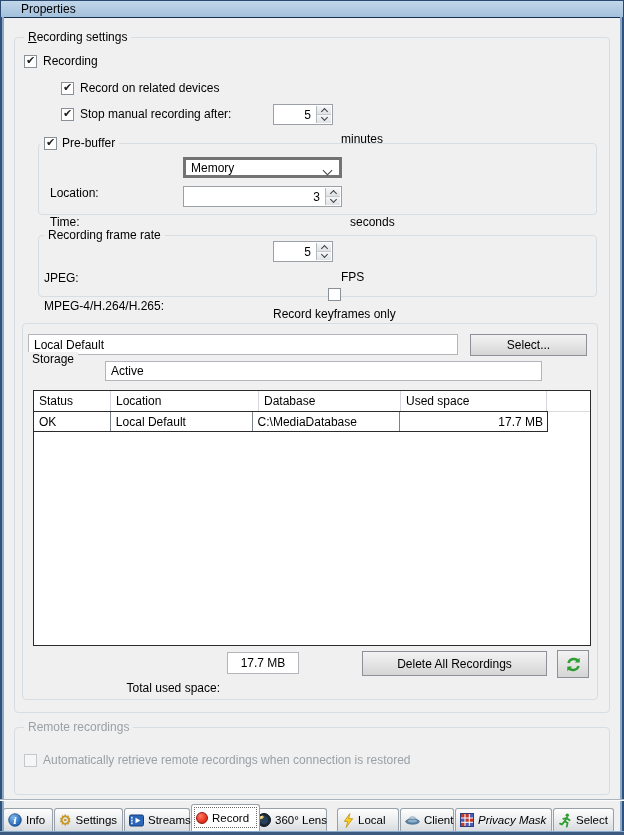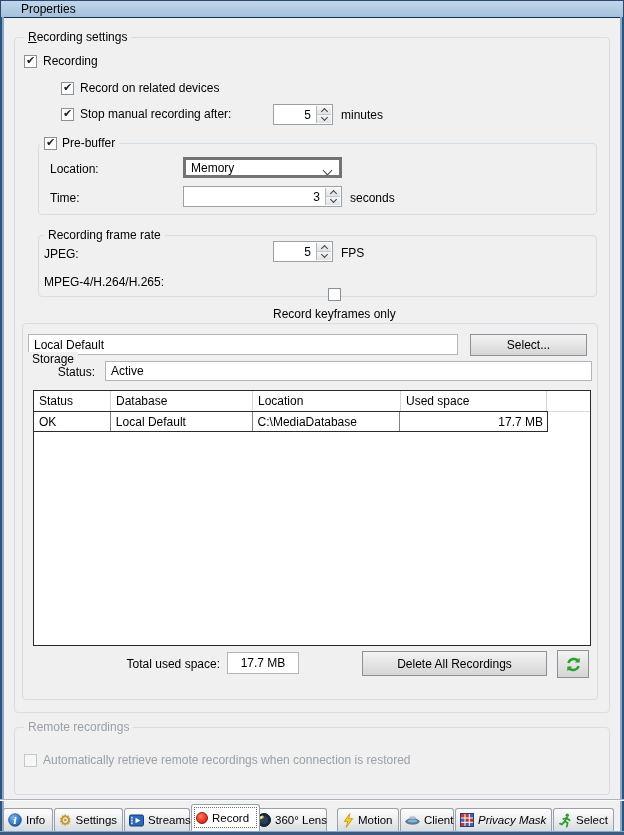--- a/index.html
+++ b/index.html
@@ -10,21 +10,21 @@
   .titlebar{position:absolute;left:0;top:0;width:624px;height:18px;
     background:linear-gradient(#c2d6ea,#a3c0dc);border:1px solid #2c4a70;border-bottom:1px solid #16304f;
     display:flex;align-items:center;padding-left:20px;}
   .b-left{position:absolute;left:0;top:17px;width:4px;height:814px;
     background:linear-gradient(90deg,#31517a 0 2px,#87a9ca 2px 4px);}
   .b-right{position:absolute;right:0;top:17px;width:4px;height:814px;
     background:linear-gradient(90deg,#87a9ca 0 2px,#31517a 2px 4px);}
   .b-bottom{position:absolute;left:0;top:831px;width:624px;height:4px;
     background:#3c5a80;border-top:1px solid #87a9ca;}
   
-  .lbl{position:absolute;white-space:nowrap;}
+  .lbl{position:absolute;white-space:nowrap;margin-top:24px;}
   .right{text-align:right;}
   .groupbox{position:absolute;border:1px solid #d6dde3;border-radius:4px;}
   .gb-label{position:absolute;background:#f0f0f0;padding:0 4px;white-space:nowrap;z-index:2;}
   .accel{text-decoration:underline;}
   .cbrow{position:absolute;display:flex;align-items:center;gap:6px;white-space:nowrap;z-index:2;}
   .cb{width:13px;height:13px;background:#fff;border:1px solid #8a9097;flex:none;
     display:flex;align-items:center;justify-content:center;}
   .cb .mark{font-size:11px;line-height:1;color:#1d1d1d;margin-top:-1px;}
   .cb.disabled{border-color:#c3c8cd;background:#f6f6f6;}
   .dis{color:#9aa0a6;}
@@ -165,29 +165,29 @@
   <span class="gb-label" style="left:28px;top:316px;margin-top:36px;">Storage</span>
 
   <div class="field" style="left:28px;top:334px;width:430px;height:21px;">
     <span>Local Default</span>
   </div>
   <div class="btn-std" style="left:470px;top:334px;width:117px;height:22px;">
     <span>Select...</span>
   </div>
 
   <span class="lbl right" style="left:40px;top:365px;width:55px;">Status:</span>
-  <div class="field" style="left:105px;top:361px;width:487px;height:20px;">
+  <div class="field" style="left:105px;top:361px;width:437px;height:20px;">
     <span>Active</span>
   </div>
 
   <div class="tblwrap">
     <div class="thead">
       <span class="th c0">Status</span>
+      <span class="th c2">Location</span>
       <span class="th c1">Database</span>
-      <span class="th c2">Location</span>
       <span class="th c3">Used space</span>
     </div>
     <div class="trow">
       <span class="td c0">OK</span>
       <span class="td c1">Local Default</span>
       <span class="td c2">C:\MediaDatabase</span>
       <span class="td c3 right">17.7 MB</span>
     </div>
   </div>
 
@@ -258,21 +258,21 @@
       <ellipse cx="4.8" cy="4.4" rx="2.2" ry="1.4" fill="#e8c25a" transform="rotate(-35 4.8 4.4)"></ellipse>
       <circle cx="4.2" cy="3.8" r="0.9" fill="#fdf4d2"></circle>
     </svg>
     <span>360° Lens</span>
   </div>
 
   <div class="tab" style="left:337px;width:62px;">
     <svg width="12" height="15" viewBox="0 0 13 16">
       <polygon points="8.5,0.5 2.5,9 6.3,9 4.5,15.5 11.5,6 7.2,6" fill="#ffd21e" stroke="#bb8700" stroke-width="0.8"></polygon>
     </svg>
-    <span>Motion</span>
+    <span>Local</span>
   </div>
 
   <div class="tab" style="left:400px;width:54px;">
     <svg width="15" height="13" viewBox="0 0 15 13">
       <path d="M3.5 7 A4 4.2 0 0 1 11.5 7 Z" fill="#cfdde8" stroke="#7a93a8" stroke-width="0.7"></path>
       <ellipse cx="7.5" cy="7.6" rx="6.8" ry="2.6" fill="#5b84a8" stroke="#3e617f" stroke-width="0.7"></ellipse>
       <ellipse cx="7.5" cy="7" rx="4.6" ry="1.4" fill="#8fb0ca"></ellipse>
     </svg>
     <span>Client</span>
   </div>

